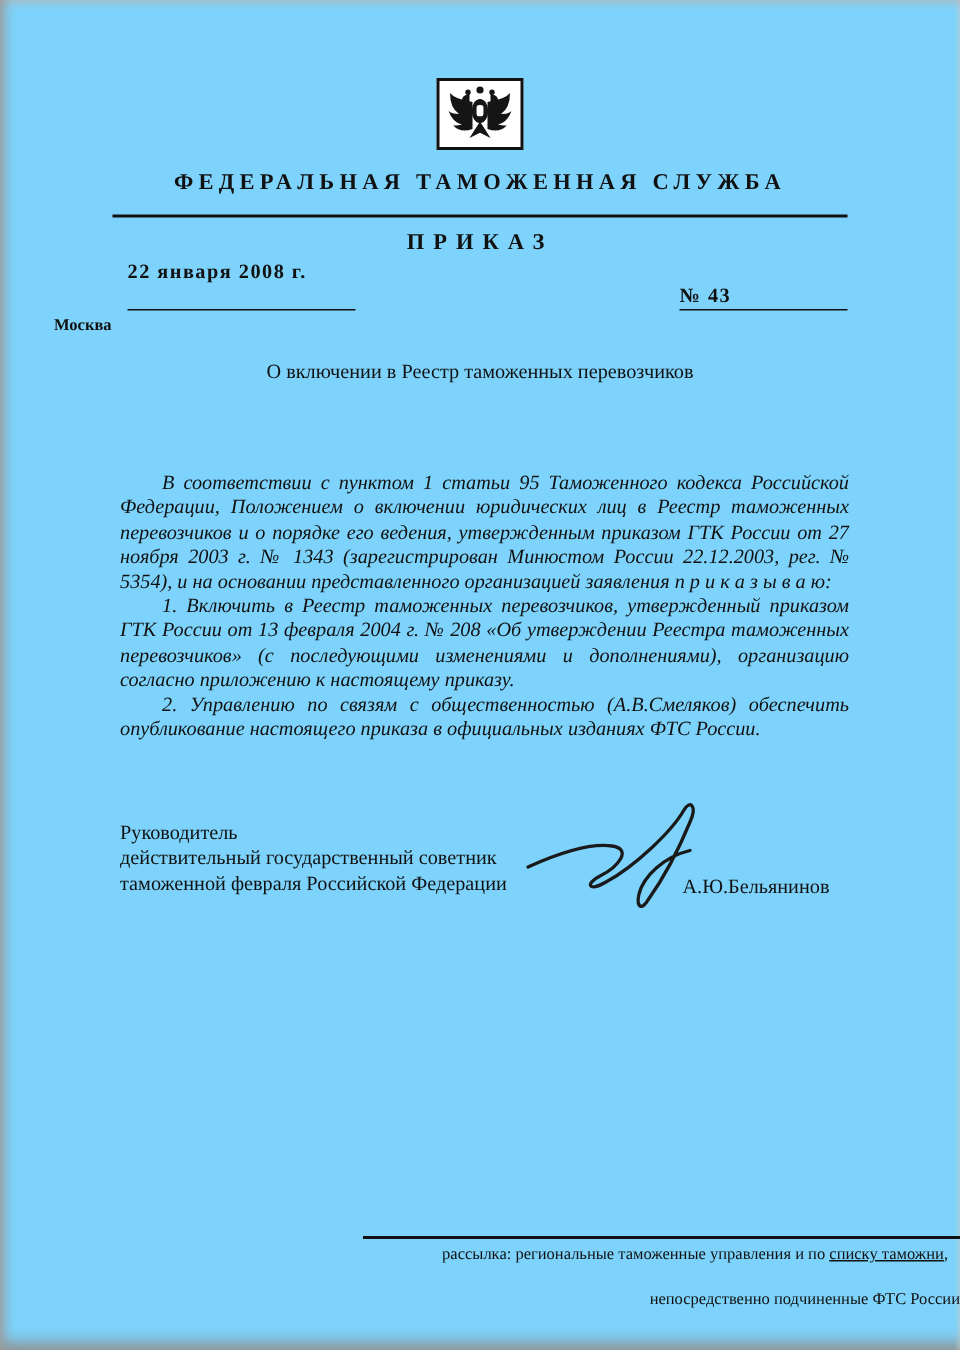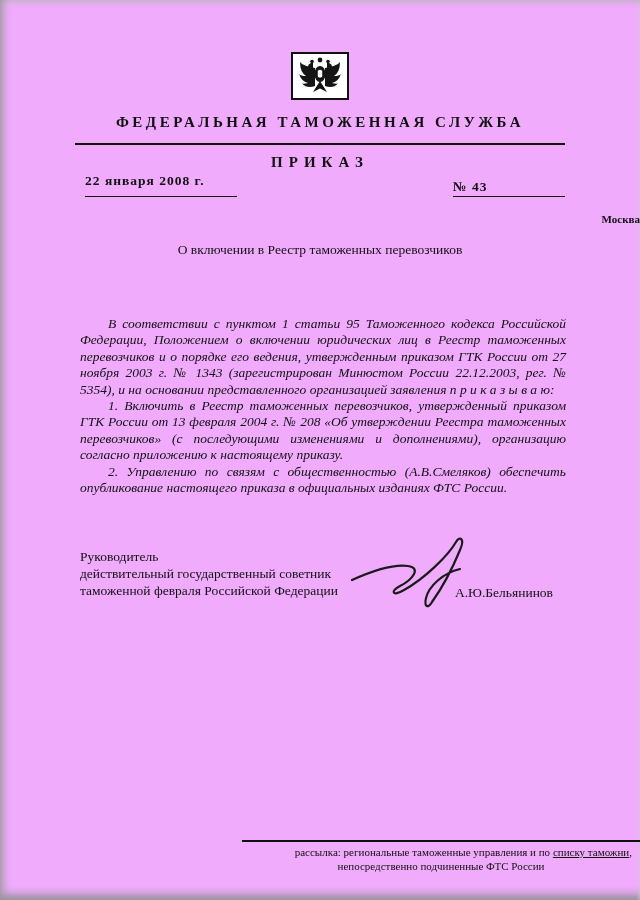--- a/index.html
+++ b/index.html
@@ -4,21 +4,21 @@
 <style>
   * { margin: 0; padding: 0; box-sizing: border-box; }
   html, body { background: #ffffff; }
   body { font-family: "Liberation Serif", serif; color: #111; }
 
   .page {
     position: relative;
     width: 640px;
     height: 900px;
     margin: 0 auto;
-    background: #f0abfc;
+    background: #7dd3fc;
     overflow: hidden;
     box-shadow:
       inset 10px 0 8px -7px #9a9a9a,
       inset 0 7px 7px -6px #b5b5b5,
       inset -4px 0 5px -4px #cfcfcf,
       inset 0 -14px 10px -9px #8f8f8f;
   }
 
   .emblem-box {
     width: 58px;
@@ -60,36 +60,37 @@
     display: flex;
     justify-content: space-between;
     align-items: flex-end;
     font-size: 13.5px;
     font-weight: bold;
   }
   .date-cell {
     display: inline-block;
     width: 152px;
     border-bottom: 1.5px solid #111;
-    padding-bottom: 7px;
+    padding-bottom: 17px;
     letter-spacing: 1px;
   }
   .number-cell {
     display: inline-block;
     width: 112px;
     border-bottom: 1.5px solid #111;
     padding-bottom: 1px;
     letter-spacing: 1px;
   }
 
   .city {
-    margin-top: 16px;
-    text-align: right;
+    margin-top: 4px;
+    text-align: left;
     font-weight: bold;
     font-size: 11px;
+    padding-left: 36px;
   }
 
   .order-title {
     margin-top: 17px;
     text-align: center;
     font-weight: normal;
     font-size: 13.5px;
   }
 
   .body-text {
@@ -133,23 +134,23 @@
   .footer-rule {
     margin-left: 242px;
     border-top: 2px solid #111;
   }
   .footer-line1 {
     margin-top: 4px;
     text-align: right;
     padding-right: 8px;
   }
   .footer-line2 {
-    margin-top: 2px;
+    margin-top: 18px;
     margin-left: 242px;
-    text-align: center;
+    text-align: right;
   }
   .u { text-decoration: underline; text-align: center; }
 </style>
 </head>
 <body>
 
 <div class="page">
 
   <div class="emblem-box">
     <svg width="44" height="38" viewBox="0 0 44 38" aria-hidden="true">

